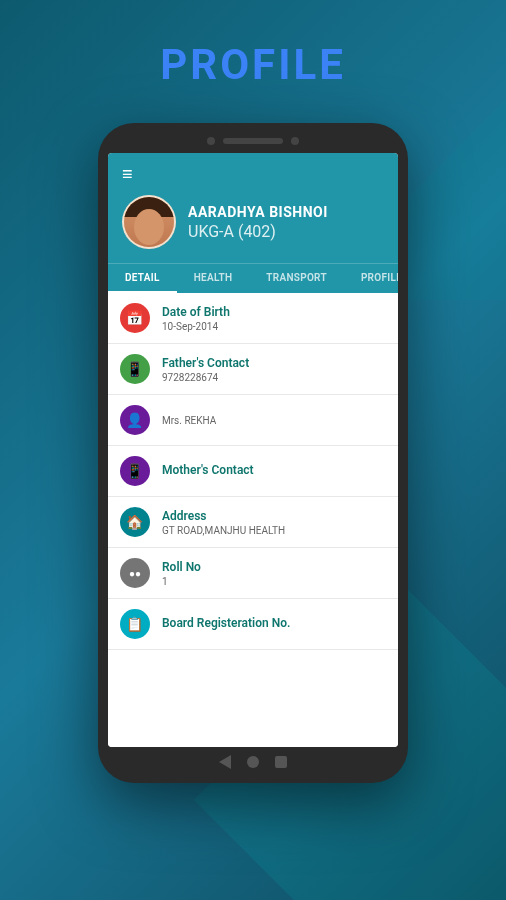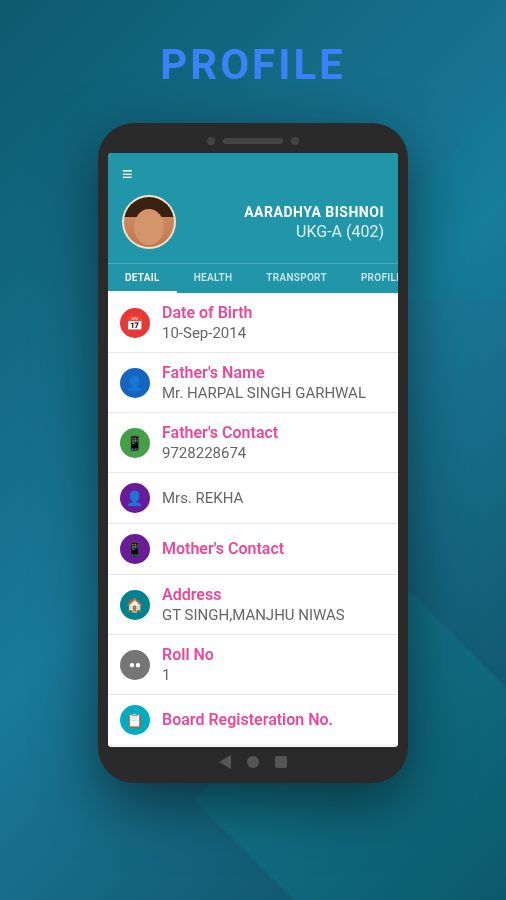--- a/index.html
+++ b/index.html
@@ -138,21 +138,20 @@
     .avatar-face-oval {
       width: 30px;
       height: 36px;
       background: #d4956a;
       border-radius: 50%;
       position: absolute;
       top: 12px;
     }
     .profile-info {
       flex: 1;
-      text-align: right;
     }
     .student-name {
       color: white;
       font-size: 14px;
       font-weight: bold;
       letter-spacing: 0.5px;
     }
     .student-class {
       color: rgba(255,255,255,0.85);
       font-size: 16px;
@@ -208,27 +207,27 @@
     .icon-green { background: #43a047; }
     .icon-purple { background: #6a1b9a; }
     .icon-teal { background: #00838f; }
     .icon-gray { background: #757575; }
     .icon-cyan { background: #00acc1; }
 
     .item-text {
       flex: 1;
     }
     .item-label {
-      font-size: 16px;
+      font-size: 12px;
       font-weight: 600;
-      color: #ec4899;
+      color: #0f766e;
       margin-bottom: 2px;
     }
     .item-value {
-      font-size: 15px;
+      font-size: 10px;
       color: #666;
     }
 
     .phone-bottom-bar {
       display: flex;
       justify-content: center;
       align-items: center;
       margin-top: 8px;
       gap: 16px;
     }
@@ -293,27 +292,20 @@
     <div class="list-container">
 
       <div class="list-item">
         <div class="item-icon icon-red">📅</div>
         <div class="item-text">
           <div class="item-label">Date of Birth</div>
           <div class="item-value">10-Sep-2014</div>
         </div>
       </div>
 
-      <div class="list-item">
-        <div class="item-icon icon-blue">👤</div>
-        <div class="item-text">
-          <div class="item-label">Father's Name</div>
-          <div class="item-value">Mr. HARPAL SINGH GARHWAL</div>
-        </div>
-      </div>
 
       <div class="list-item">
         <div class="item-icon icon-green">📱</div>
         <div class="item-text">
           <div class="item-label">Father's Contact</div>
           <div class="item-value">9728228674</div>
         </div>
       </div>
 
       <div class="list-item">
@@ -327,21 +319,21 @@
         <div class="item-icon icon-purple">📱</div>
         <div class="item-text">
           <div class="item-label">Mother's Contact</div>
         </div>
       </div>
 
       <div class="list-item">
         <div class="item-icon icon-teal">🏠</div>
         <div class="item-text">
           <div class="item-label">Address</div>
-          <div class="item-value">GT SINGH,MANJHU NIWAS</div>
+          <div class="item-value">GT ROAD,MANJHU HEALTH</div>
         </div>
       </div>
 
       <div class="list-item">
         <div class="item-icon icon-gray" style="font-size:10px;">●●</div>
         <div class="item-text">
           <div class="item-label">Roll No</div>
           <div class="item-value">1</div>
         </div>
       </div>

